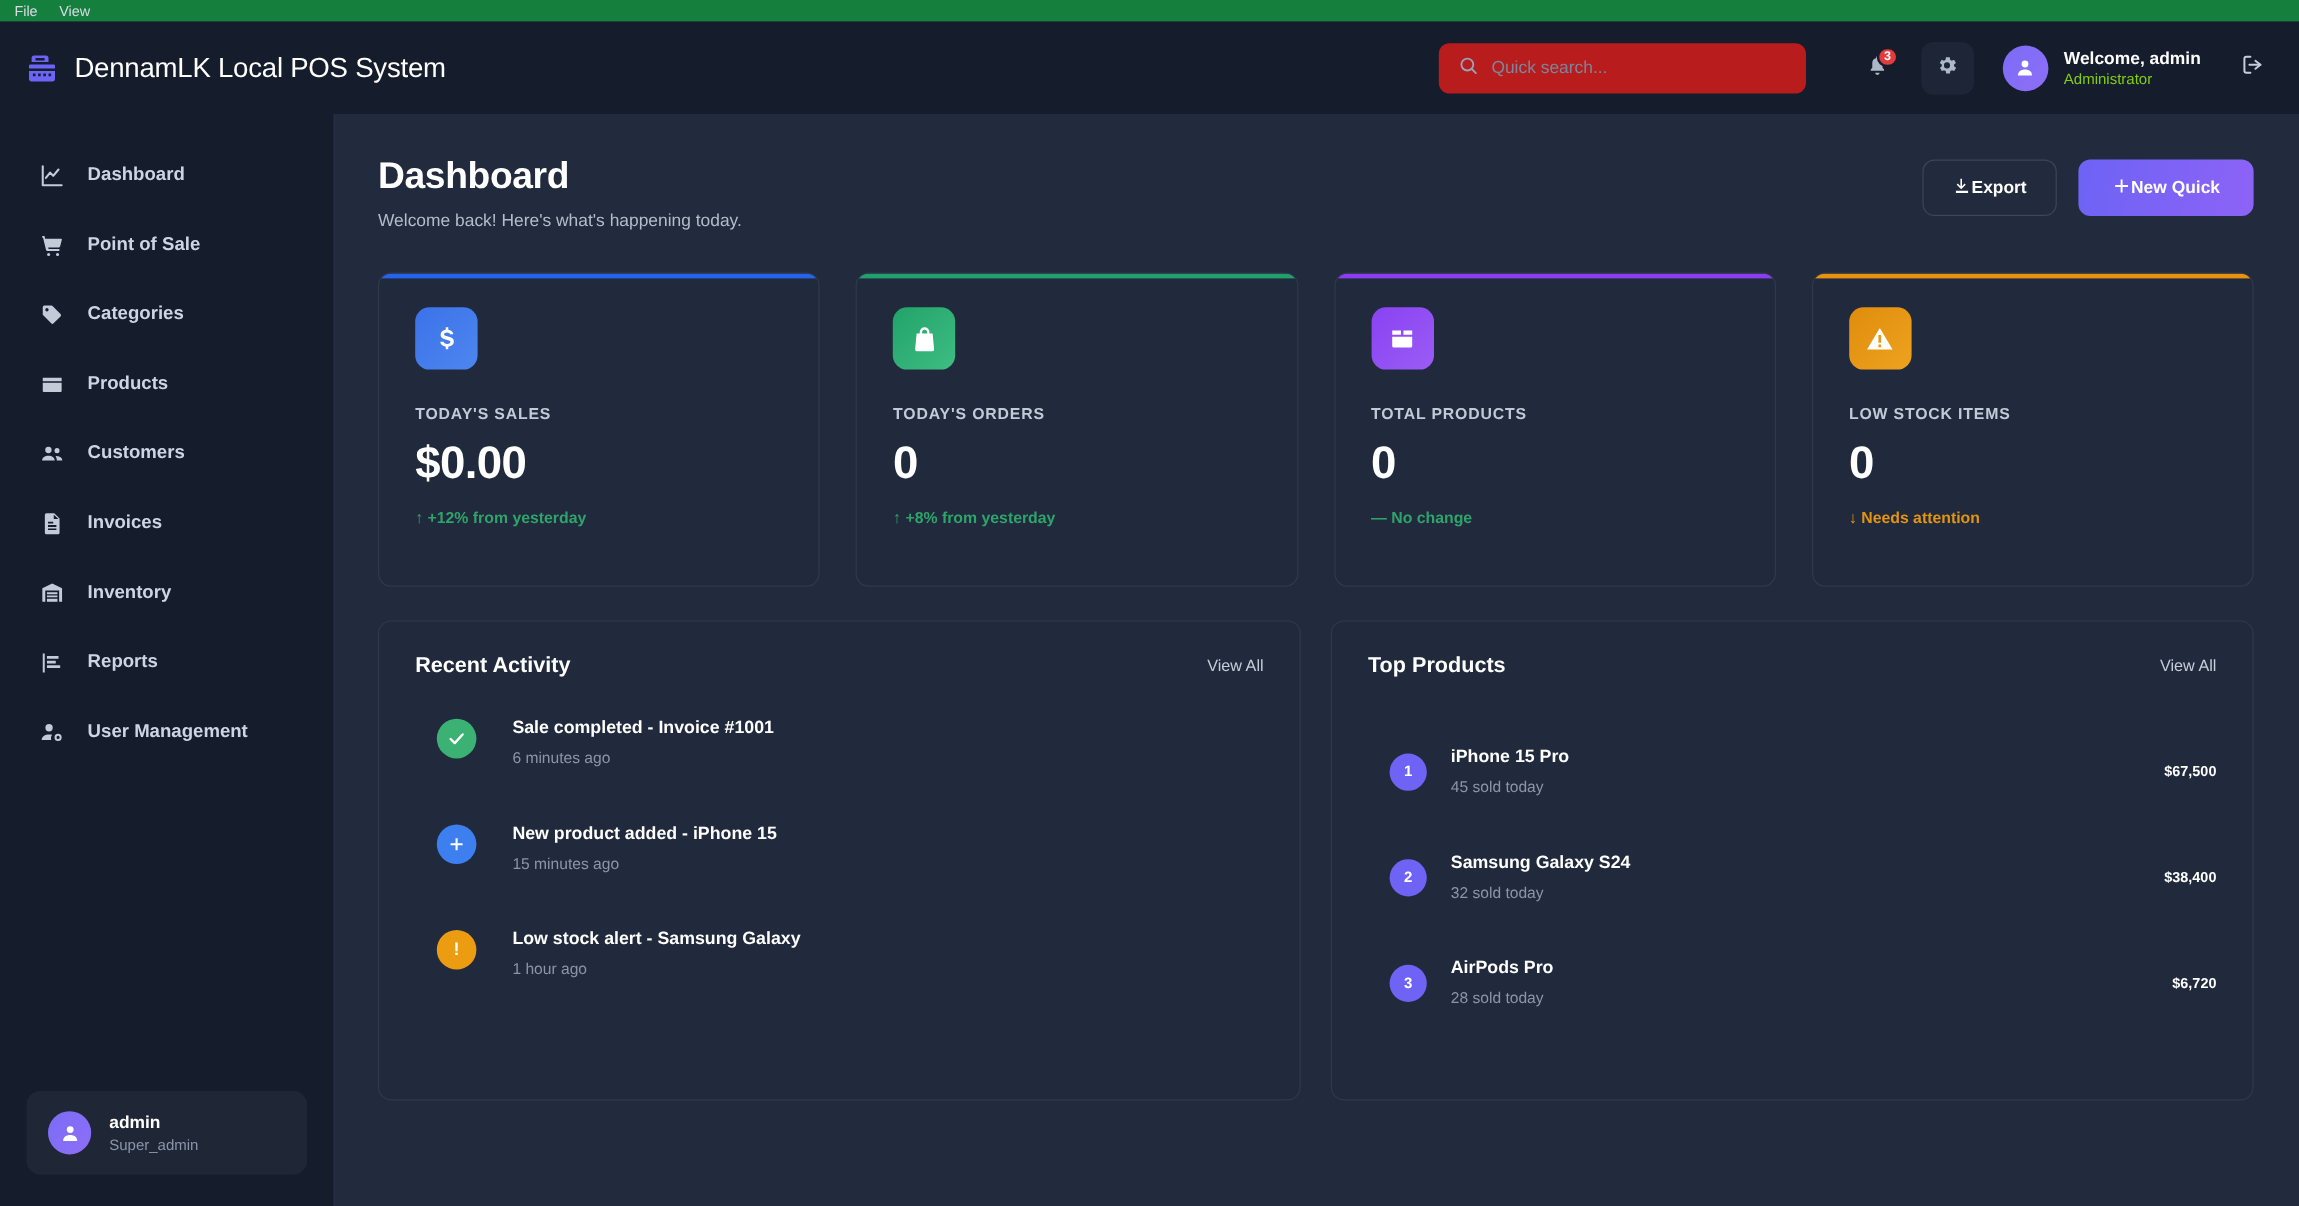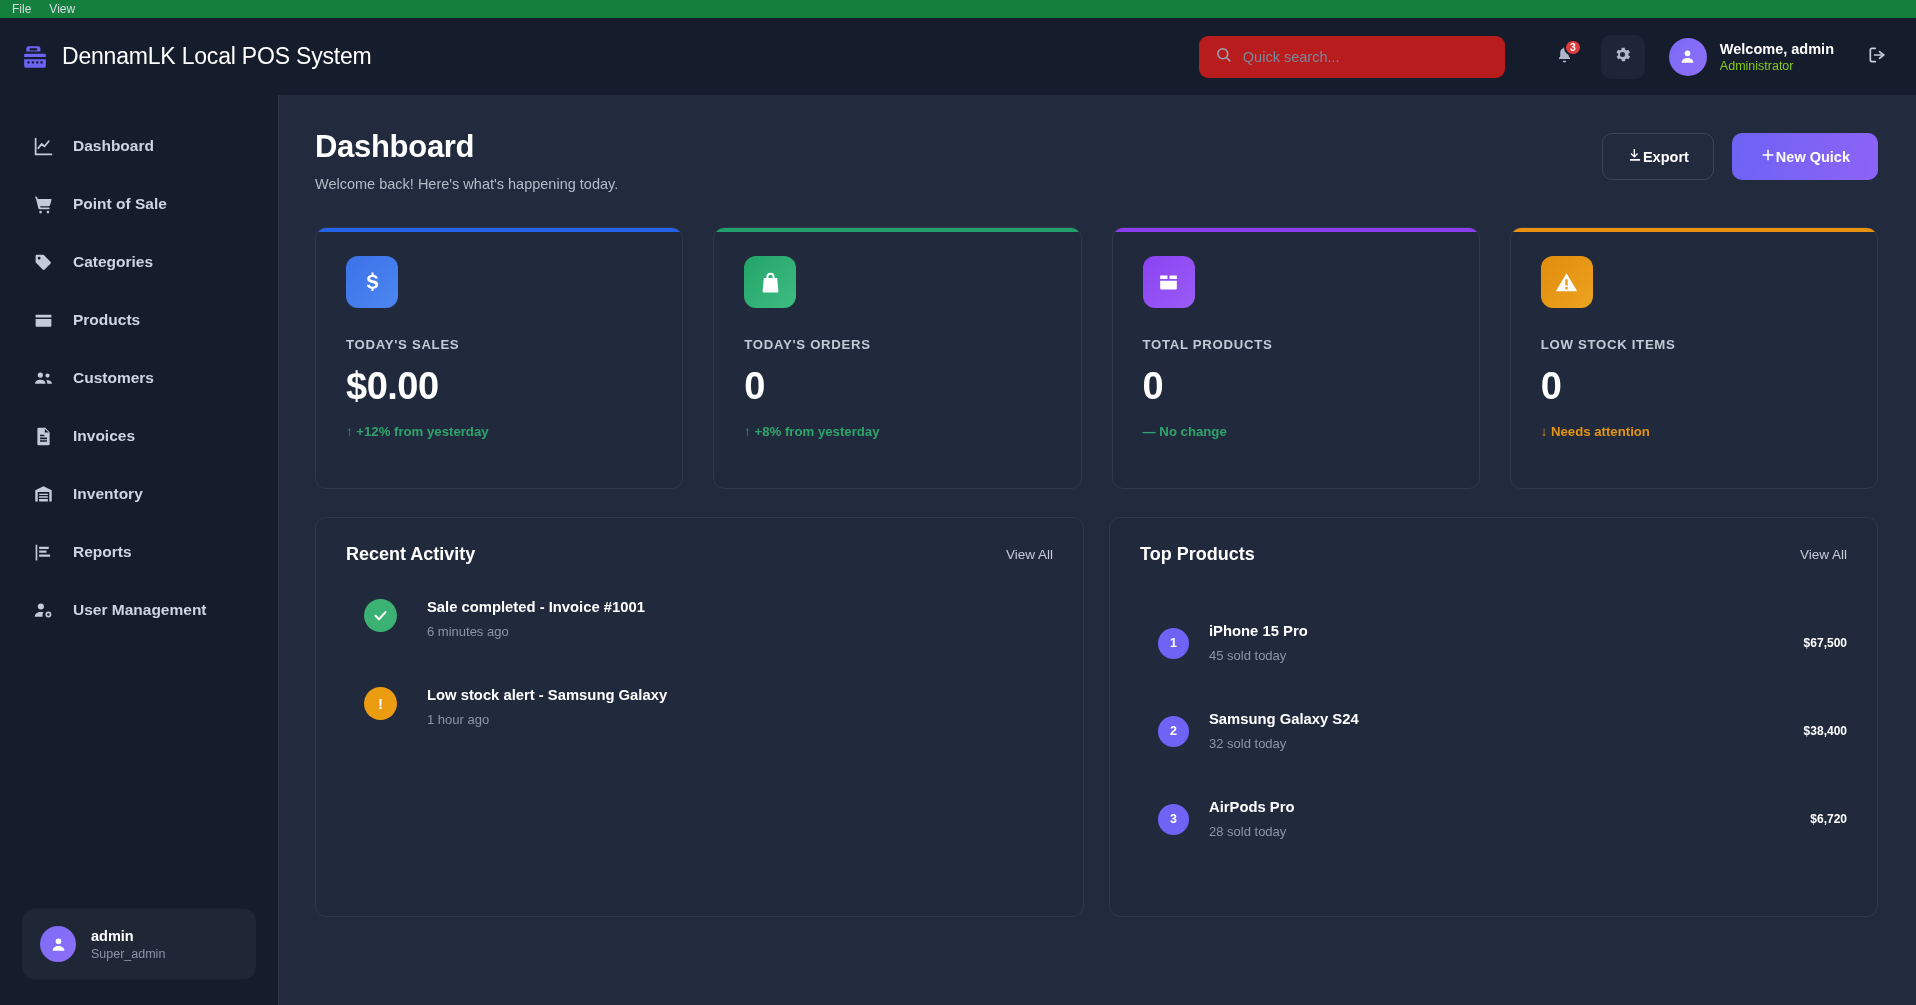--- a/index.html
+++ b/index.html
@@ -486,20 +486,31 @@
               <svg viewBox="0 0 24 24" fill="none" stroke="currentColor" stroke-width="3.2" stroke-linecap="round" stroke-linejoin="round">
                   <polyline points="4 12.5 9.5 18 20 6.5"></polyline>
                 </svg>
             </span>
             <span>
               <div class="act-title">Sale completed - Invoice #1001</div>
               <div class="act-time">6 minutes ago</div>
             </span>
           </div>
 
+          <div class="act-row">
+            <span class="act-dot" style="background:#3e7ff0">
+              <svg viewBox="0 0 24 24" fill="currentColor">
+                  <path d="M10.6 4h2.8v6.6H20v2.8h-6.6V20h-2.8v-6.6H4v-2.8h6.6z"></path>
+                </svg>
+            </span>
+            <span>
+              <div class="act-title">New product added - iPhone 15</div>
+              <div class="act-time">15 minutes ago</div>
+            </span>
+          </div>
 
           <div class="act-row">
             <span class="act-dot" style="background:#eb9c10">!</span>
             <span>
               <div class="act-title">Low stock alert - Samsung Galaxy</div>
               <div class="act-time">1 hour ago</div>
             </span>
           </div>
 
         </div>

